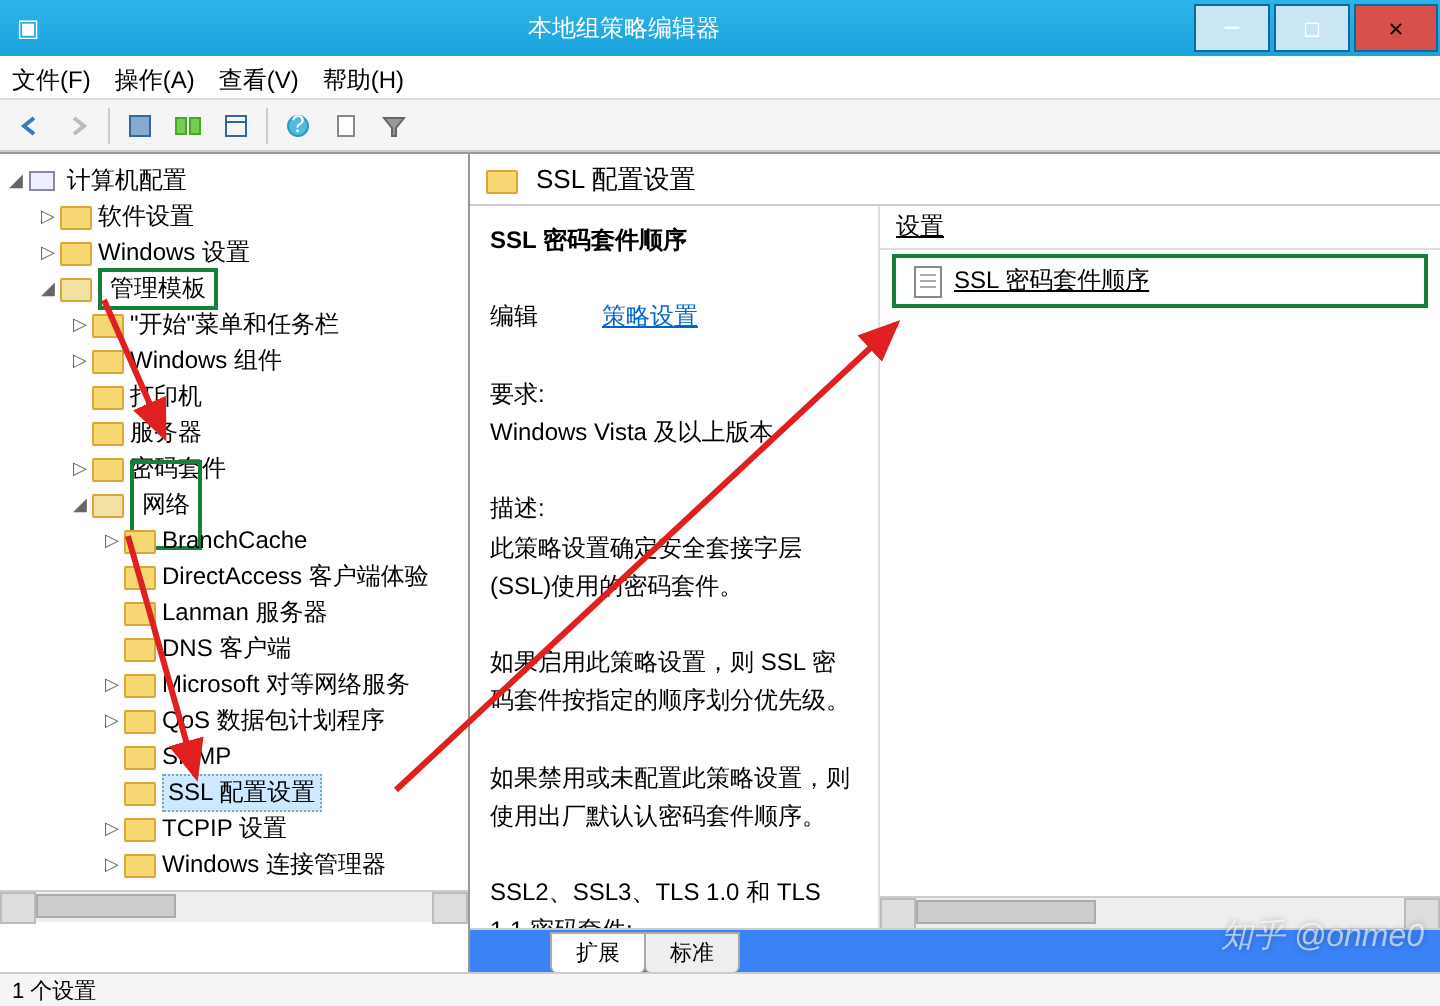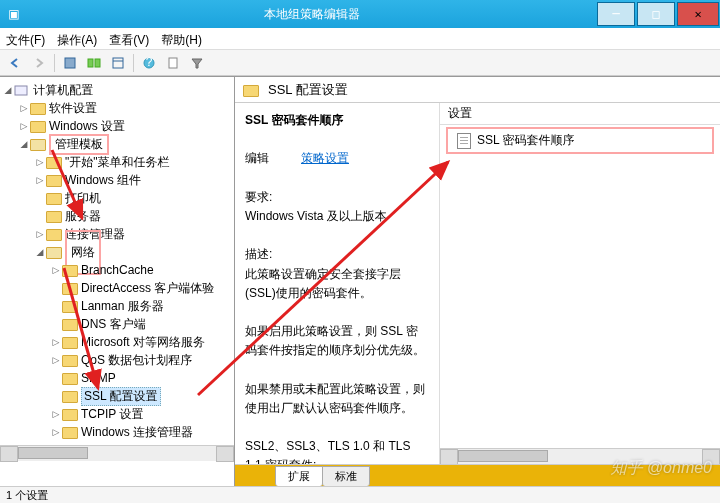--- a/index.html
+++ b/index.html
@@ -26,34 +26,34 @@
 .fold.open::before { background: #f3e2a4; }
 .label { cursor: default; }
 .label.sel { background: #cde8ff; border: 1px dotted #7ab; padding: 0 2px; }
 .d0 { padding-left: 2px; } .d1 { padding-left: 18px; } .d2 { padding-left: 34px; } .d3 { padding-left: 50px; }
 .rightpane { flex: 1; display: flex; flex-direction: column; position: relative; }
 .rheader { height: 26px; border-bottom: 1px solid #ccc; display: flex; align-items: center; padding: 0 8px; background: #fff; gap: 6px; }
 .rbody { flex: 1; display: flex; overflow: hidden; }
 .descpane { width: 205px; border-right: 1px solid #ddd; padding: 8px 10px; overflow: auto; line-height: 1.6; }
 .descpane b { font-weight: bold; }
 .descpane a { color: #0066cc; text-decoration: underline; margin-left: 32px; }
-.listpane { flex: 1; overflow: auto; position: relative; }
+.listpane { flex: 1; overflow: auto; position: relative; text-decoration: underline; }
 .listhdr { height: 22px; border-bottom: 1px solid #ddd; display: flex; align-items: center; padding: 0 8px; background: #fff; }
 .listitem { display: flex; align-items: center; padding: 2px 8px; gap: 6px; }
 .docicon { width: 14px; height: 16px; background: #fff; border: 1px solid #888; position: relative; }
 .docicon::after { content: ""; position: absolute; top: 3px; left: 2px; right: 2px; height: 1px; background: #aaa; box-shadow: 0 3px 0 #aaa, 0 6px 0 #aaa; }
-.tabs { height: 22px; border-top: 1px solid #ccc; display: flex; align-items: flex-end; padding-left: 40px; background: #eab308; }
+.tabs { height: 22px; border-top: 1px solid #ccc; display: flex; align-items: flex-end; padding-left: 40px; background: #3b82f6; }
 .tab { padding: 2px 12px; border: 1px solid #aaa; border-bottom: none; background: #fff; margin-right: -1px; border-radius: 0 0 3px 3px; font-size: 11px; }
 .tab.inactive { background: #eee; }
 .status { height: 32px; border-top: 1px solid #ccc; padding: 1px 6px; font-size: 11px; background: #f5f5f5; }
 .hscroll { height: 16px; background: #eee; border-top: 1px solid #ccc; position: relative; }
 .hscroll::before, .hscroll::after { content: ""; position: absolute; top: 0; width: 16px; height: 14px; background: #ddd; border: 1px solid #bbb; }
 .hscroll::before { left: 0; } .hscroll::after { right: 0; }
 .hthumb { position: absolute; top: 1px; height: 12px; background: #ccc; border: 1px solid #aaa; }
-.redbox { border: 2px solid #fca5a5; }
+.redbox { border: 2px solid #15803d; }
 .watermark { position: absolute; right: 8px; bottom: 24px; color: rgba(255,255,255,0.6); font-size: 16px; font-style: italic; text-shadow: 0 0 3px rgba(0,0,0,0.3); }
 svg.arrows { position: absolute; top: 0; left: 0; pointer-events: none; }
 </style>
 </head>
 <body>
 
 <div class="titlebar">
   <span class="icon">▣</span>
   <span class="title">本地组策略编辑器</span>
   <div class="winbtns">
@@ -155,21 +155,21 @@
           <span class="label">打印机</span>
         </div>
       <div class="node d2">
           <span class="exp"></span>
           <span class="fold"></span>
           <span class="label">服务器</span>
         </div>
       <div class="node d2">
           <span class="exp">▷</span>
           <span class="fold"></span>
-          <span class="label">连接管理器</span>
+          <span class="label">密码套件</span>
         </div>
       <div class="node d2">
           <span class="exp">◢</span>
           <span class="fold open"></span>
           <span class="label redbox" style="padding:12px 4px">网络</span>
         </div>
       <div class="node d3">
           <span class="exp">▷</span>
           <span class="fold"></span>
           <span class="label">BranchCache</span>

